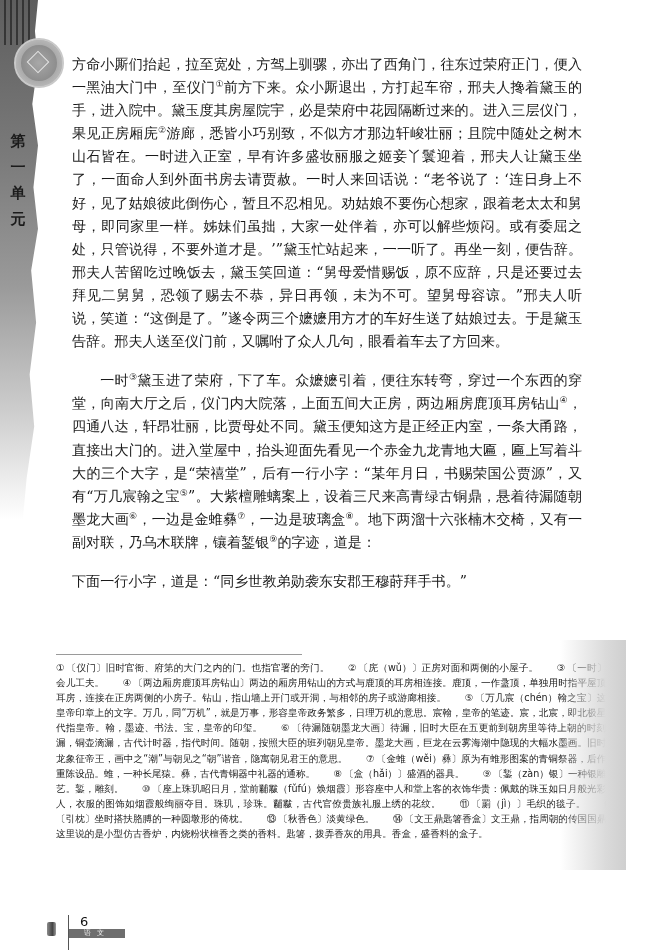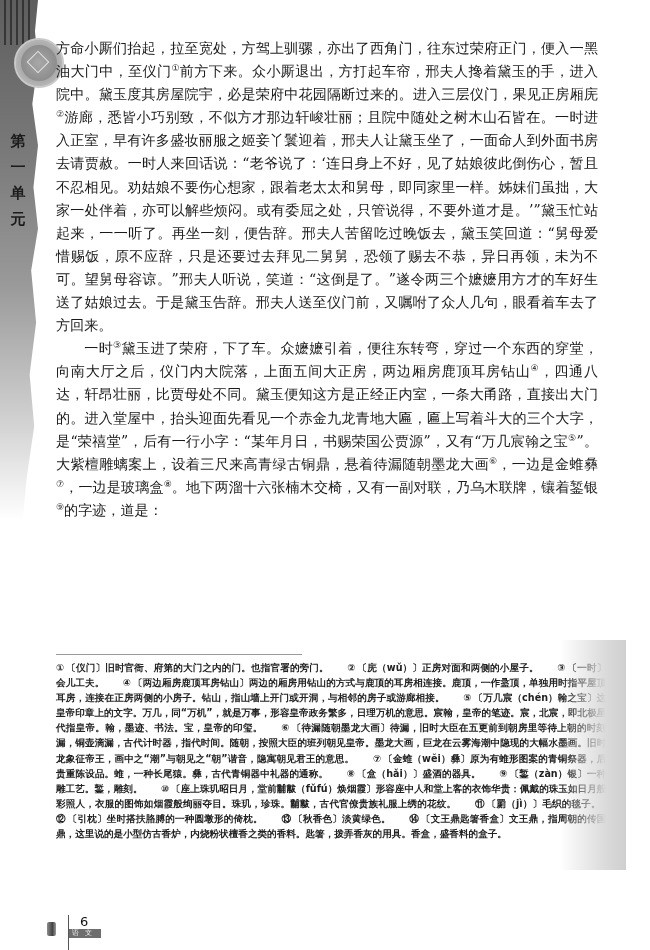--- a/index.html
+++ b/index.html
@@ -35,37 +35,37 @@
     font-family: "DejaVu Sans", sans-serif; font-weight: bold; font-size: 15px;
     color: #1b1b1b; line-height: 26px; text-align: center;
   }
   .unit-label span { display: block; }
 
   
   .body-text {
     position: absolute; left: 56px; top: 37px; width: 542px;
     font-size: 14.1px; line-height: 23.1px; text-align: justify;
   }
-  .body-text p { margin: 0; }
+  .body-text p { margin: 16px; }
   .body-text p.indent { text-indent: 2em; }
   .body-text p.couplet { text-indent: 2em; }
   sup.fn { font-size: 9px; vertical-align: 5px; line-height: 0; }
 
   
   .fn-rule {
     position: absolute; left: 56px; top: 654px; width: 246px; height: 0;
     border-top: 1px solid #9a9a9a;
   }
   .footnotes {
     position: absolute; left: 56px; top: 660px; width: 560px;
     font-family: "DejaVu Sans", sans-serif;
     font-size: 9.6px; line-height: 15.1px; color: #222;
     text-align: justify;
   }
-  .footnotes .note { display: inline; margin-right: 1.6em; font-weight: bold; }
+  .footnotes .note { display: inline; margin-right: 1.6em; }
   .footnotes .note .fn-num { margin-right: 2px; }
   .shade {
     position: absolute; left: 560px; top: 640px; width: 66px; height: 230px;
     background: linear-gradient(90deg, rgba(255,255,255,0) 0%, #dadada 70%, #cfcfcf 100%);
     pointer-events: none;
   }
 
   
   .footer-tab {
     position: absolute; left: 47px; top: 922px; width: 9px; height: 14px;
@@ -74,21 +74,21 @@
   }
   .footer-rule {
     position: absolute; left: 68px; top: 915px; width: 0; height: 35px;
     border-left: 1px solid #555;
   }
   .page-number {
     position: absolute; left: 80px; top: 914px;
     font-family: "DejaVu Sans", sans-serif; font-size: 13px; color: #111;
   }
   .subject-label {
-    position: absolute; left: 69px; top: 929px; width: 32px; height: 9px;
+    position: absolute; left: 69px; top: 929px; width: 56px; height: 9px;
     background: #6e6e6e; color: #f4f4f4;
     font-family: "DejaVu Sans", sans-serif; font-size: 7px; line-height: 9px;
     letter-spacing: 6px; text-align: center;
   }
 </style>
 </head>
 <body>
 
 <div class="side-strip"></div>
 <div class="side-lines"></div>
@@ -96,20 +96,21 @@
 <div class="unit-label">
   <span>第</span>
   <span>一</span>
   <span>单</span>
   <span>元</span>
 </div>
 
 <div class="body-text" id="body-text">
     <p>方命小厮们抬起，拉至宽处，方驾上驯骡，亦出了西角门，往东过荣府正门，便入一黑油大门中，至仪门<sup class="fn">①</sup>前方下来。众小厮退出，方打起车帘，邢夫人搀着黛玉的手，进入院中。黛玉度其房屋院宇，必是荣府中花园隔断过来的。进入三层仪门，果见正房厢庑<sup class="fn">②</sup>游廊，悉皆小巧别致，不似方才那边轩峻壮丽；且院中随处之树木山石皆在。一时进入正室，早有许多盛妆丽服之姬妾丫鬟迎着，邢夫人让黛玉坐了，一面命人到外面书房去请贾赦。一时人来回话说：“老爷说了：‘连日身上不好，见了姑娘彼此倒伤心，暂且不忍相见。劝姑娘不要伤心想家，跟着老太太和舅母，即同家里一样。姊妹们虽拙，大家一处伴着，亦可以解些烦闷。或有委屈之处，只管说得，不要外道才是。’”黛玉忙站起来，一一听了。再坐一刻，便告辞。邢夫人苦留吃过晚饭去，黛玉笑回道：“舅母爱惜赐饭，原不应辞，只是还要过去拜见二舅舅，恐领了赐去不恭，异日再领，未为不可。望舅母容谅。”邢夫人听说，笑道：“这倒是了。”遂令两三个嬷嬷用方才的车好生送了姑娘过去。于是黛玉告辞。邢夫人送至仪门前，又嘱咐了众人几句，眼看着车去了方回来。</p>
     <p class="indent">一时<sup class="fn">③</sup>黛玉进了荣府，下了车。众嬷嬷引着，便往东转弯，穿过一个东西的穿堂，向南大厅之后，仪门内大院落，上面五间大正房，两边厢房鹿顶耳房钻山<sup class="fn">④</sup>，四通八达，轩昂壮丽，比贾母处不同。黛玉便知这方是正经正内室，一条大甬路，直接出大门的。进入堂屋中，抬头迎面先看见一个赤金九龙青地大匾，匾上写着斗大的三个大字，是“荣禧堂”，后有一行小字：“某年月日，书赐荣国公贾源”，又有“万几宸翰之宝<sup class="fn">⑤</sup>”。大紫檀雕螭案上，设着三尺来高青绿古铜鼎，悬着待漏随朝墨龙大画<sup class="fn">⑥</sup>，一边是金蜼彝<sup class="fn">⑦</sup>，一边是玻璃盒<sup class="fn">⑧</sup>。地下两溜十六张楠木交椅，又有一副对联，乃乌木联牌，镶着錾银<sup class="fn">⑨</sup>的字迹，道是：</p>
+    <p>下面一行小字，道是：“同乡世教弟勋袭东安郡王穆莳拜手书。”</p>
   </div>
 
 <div class="fn-rule"></div>
 
 <div class="footnotes" id="footnotes"><span class="note"><span class="fn-num">①</span><span>〔仪门〕旧时官衙、府第的大门之内的门。也指官署的旁门。</span></span> <span class="note"><span class="fn-num">②</span><span>〔庑（wǔ）〕正房对面和两侧的小屋子。</span></span> <span class="note"><span class="fn-num">③</span><span>〔一时〕一会儿工夫。</span></span> <span class="note"><span class="fn-num">④</span><span>〔两边厢房鹿顶耳房钻山〕两边的厢房用钻山的方式与鹿顶的耳房相连接。鹿顶，一作盝顶，单独用时指平屋顶。耳房，连接在正房两侧的小房子。钻山，指山墙上开门或开洞，与相邻的房子或游廊相接。</span></span> <span class="note"><span class="fn-num">⑤</span><span>〔万几宸（chén）翰之宝〕这是皇帝印章上的文字。万几，同“万机”，就是万事，形容皇帝政务繁多，日理万机的意思。宸翰，皇帝的笔迹。宸，北宸，即北极星，代指皇帝。翰，墨迹、书法。宝，皇帝的印玺。</span></span> <span class="note"><span class="fn-num">⑥</span><span>〔待漏随朝墨龙大画〕待漏，旧时大臣在五更前到朝房里等待上朝的时刻。漏，铜壶滴漏，古代计时器，指代时间。随朝，按照大臣的班列朝见皇帝。墨龙大画，巨龙在云雾海潮中隐现的大幅水墨画。旧时以龙象征帝王，画中之“潮”与朝见之“朝”谐音，隐寓朝见君王的意思。</span></span> <span class="note"><span class="fn-num">⑦</span><span>〔金蜼（wěi）彝〕原为有蜼形图案的青铜祭器，后作贵重陈设品。蜼，一种长尾猿。彝，古代青铜器中礼器的通称。</span></span> <span class="note"><span class="fn-num">⑧</span><span>〔盒（hǎi）〕盛酒的器具。</span></span> <span class="note"><span class="fn-num">⑨</span><span>〔錾（zàn）银〕一种银雕工艺。錾，雕刻。</span></span> <span class="note"><span class="fn-num">⑩</span><span>〔座上珠玑昭日月，堂前黼黻（fǔfú）焕烟霞〕形容座中人和堂上客的衣饰华贵：佩戴的珠玉如日月般光彩照人，衣服的图饰如烟霞般绚丽夺目。珠玑，珍珠。黼黻，古代官僚贵族礼服上绣的花纹。</span></span> <span class="note"><span class="fn-num">⑪</span><span>〔罽（jì）〕毛织的毯子。</span></span> <span class="note"><span class="fn-num">⑫</span><span>〔引枕〕坐时搭扶胳膊的一种圆墩形的倚枕。</span></span> <span class="note"><span class="fn-num">⑬</span><span>〔秋香色〕淡黄绿色。</span></span> <span class="note"><span class="fn-num">⑭</span><span>〔文王鼎匙箸香盒〕文王鼎，指周朝的传国国鼎，这里说的是小型仿古香炉，内烧粉状檀香之类的香料。匙箸，拨弄香灰的用具。香盒，盛香料的盒子。</span></span> </div>
 <div class="shade"></div>
 
 <div class="footer-tab"></div>
 <div class="footer-rule"></div>
 <div class="page-number">6</div>

